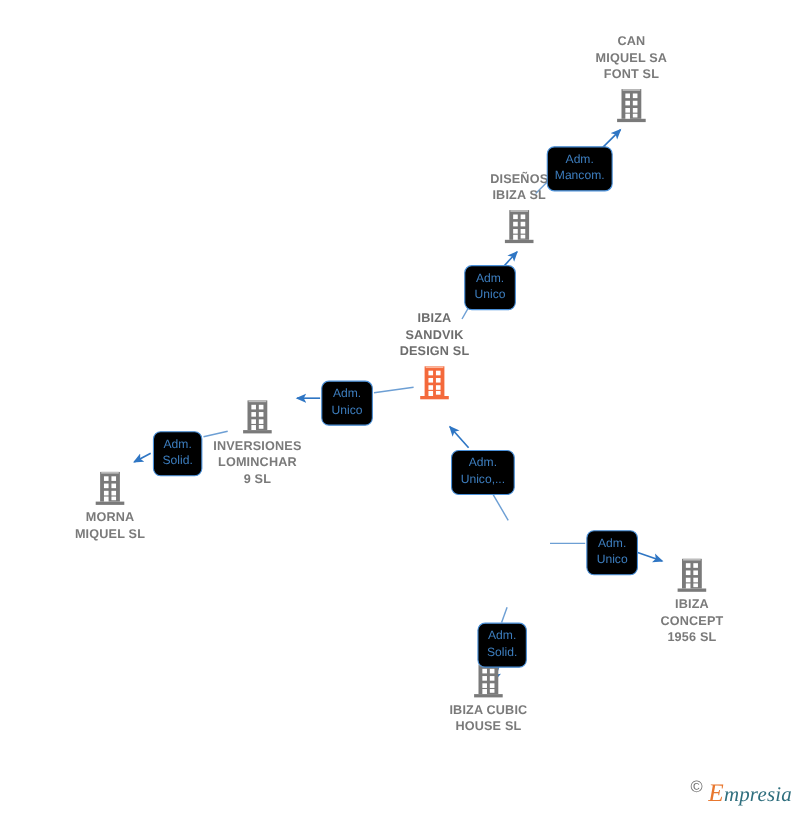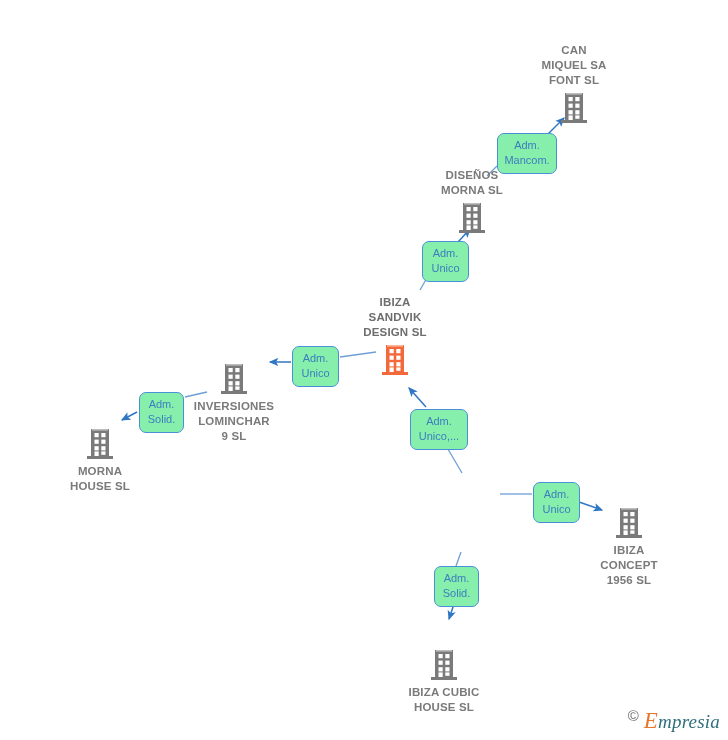--- a/index.html
+++ b/index.html
@@ -44,34 +44,34 @@
     display: block;
     margin-top: 2px;
     font-size: 11.5px;
     line-height: 15px;
     font-weight: bold;
     color: #7a7a7a;
     letter-spacing: 0.15px;
     white-space: pre-line;
   }
   .node.label-above .caption {
-    margin-top: 12px;
+    margin-top: 0;
     margin-bottom: 2px;
   }
   .node.focus .caption {
     color: #6d6d6d;
   }
 
   
   .chip {
     position: absolute;
     box-sizing: border-box;
     border: 1.3px solid #4a90d9;
     border-radius: 7px;
-    background: #86efac;
+    background: #000000;
     color: #3d7ebf;
     font-size: 11px;
     line-height: 15px;
     text-align: center;
     padding: 4px 6px 5px 6px;
     white-space: pre-line;
     cursor: pointer;
   }
 
   
@@ -149,21 +149,21 @@
       <rect x="10.5" y="20.2" width="4.2" height="4.2" fill="#ffffff"></rect>
       <rect x="17.3" y="20.2" width="4.2" height="4.2" fill="#ffffff"></rect>
       <rect x="10.5" y="25.4" width="4.2" height="5.2" fill="#ffffff"></rect>
       <rect x="17.3" y="25.4" width="4.2" height="3.4" fill="#ffffff"></rect>
       <rect x="3" y="30" width="26" height="3" fill="#7a7a7a"></rect>
     </svg>
   </div>
 
   <div class="node label-above" style="left:472px; top:156px;">
     <span class="caption">DISEÑOS
-MORNA  SL</span>
+IBIZA  SL</span>
     <svg class="glyph" width="32" height="36" viewBox="0 0 32 36">
       <rect x="7" y="3" width="18" height="27" fill="#7a7a7a"></rect>
       <rect x="8" y="3" width="16" height="1.6" fill="#bdbdbd"></rect>
       <rect x="10.5" y="7" width="4.2" height="4.2" fill="#ffffff"></rect>
       <rect x="17.3" y="7" width="4.2" height="4.2" fill="#ffffff"></rect>
       <rect x="10.5" y="13.6" width="4.2" height="4.2" fill="#ffffff"></rect>
       <rect x="17.3" y="13.6" width="4.2" height="4.2" fill="#ffffff"></rect>
       <rect x="10.5" y="20.2" width="4.2" height="4.2" fill="#ffffff"></rect>
       <rect x="17.3" y="20.2" width="4.2" height="4.2" fill="#ffffff"></rect>
       <rect x="10.5" y="25.4" width="4.2" height="5.2" fill="#ffffff"></rect>
@@ -218,21 +218,21 @@
       <rect x="17.3" y="7" width="4.2" height="4.2" fill="#ffffff"></rect>
       <rect x="10.5" y="13.6" width="4.2" height="4.2" fill="#ffffff"></rect>
       <rect x="17.3" y="13.6" width="4.2" height="4.2" fill="#ffffff"></rect>
       <rect x="10.5" y="20.2" width="4.2" height="4.2" fill="#ffffff"></rect>
       <rect x="17.3" y="20.2" width="4.2" height="4.2" fill="#ffffff"></rect>
       <rect x="10.5" y="25.4" width="4.2" height="5.2" fill="#ffffff"></rect>
       <rect x="17.3" y="25.4" width="4.2" height="3.4" fill="#ffffff"></rect>
       <rect x="3" y="30" width="26" height="3" fill="#7a7a7a"></rect>
     </svg>
     <span class="caption">MORNA
-HOUSE  SL</span>
+MIQUEL  SL</span>
   </div>
 
 
   <div class="node" style="left:629px; top:505px;">
     <svg class="glyph" width="32" height="36" viewBox="0 0 32 36">
       <rect x="7" y="3" width="18" height="27" fill="#7a7a7a"></rect>
       <rect x="8" y="3" width="16" height="1.6" fill="#bdbdbd"></rect>
       <rect x="10.5" y="7" width="4.2" height="4.2" fill="#ffffff"></rect>
       <rect x="17.3" y="7" width="4.2" height="4.2" fill="#ffffff"></rect>
       <rect x="10.5" y="13.6" width="4.2" height="4.2" fill="#ffffff"></rect>
@@ -241,21 +241,21 @@
       <rect x="17.3" y="20.2" width="4.2" height="4.2" fill="#ffffff"></rect>
       <rect x="10.5" y="25.4" width="4.2" height="5.2" fill="#ffffff"></rect>
       <rect x="17.3" y="25.4" width="4.2" height="3.4" fill="#ffffff"></rect>
       <rect x="3" y="30" width="26" height="3" fill="#7a7a7a"></rect>
     </svg>
     <span class="caption">IBIZA
 CONCEPT
 1956  SL</span>
   </div>
 
-  <div class="node" style="left:444px; top:647px;">
+  <div class="node" style="left:444px; top:601px;">
     <svg class="glyph" width="32" height="36" viewBox="0 0 32 36">
       <rect x="7" y="3" width="18" height="27" fill="#7a7a7a"></rect>
       <rect x="8" y="3" width="16" height="1.6" fill="#bdbdbd"></rect>
       <rect x="10.5" y="7" width="4.2" height="4.2" fill="#ffffff"></rect>
       <rect x="17.3" y="7" width="4.2" height="4.2" fill="#ffffff"></rect>
       <rect x="10.5" y="13.6" width="4.2" height="4.2" fill="#ffffff"></rect>
       <rect x="17.3" y="13.6" width="4.2" height="4.2" fill="#ffffff"></rect>
       <rect x="10.5" y="20.2" width="4.2" height="4.2" fill="#ffffff"></rect>
       <rect x="17.3" y="20.2" width="4.2" height="4.2" fill="#ffffff"></rect>
       <rect x="10.5" y="25.4" width="4.2" height="5.2" fill="#ffffff"></rect>

